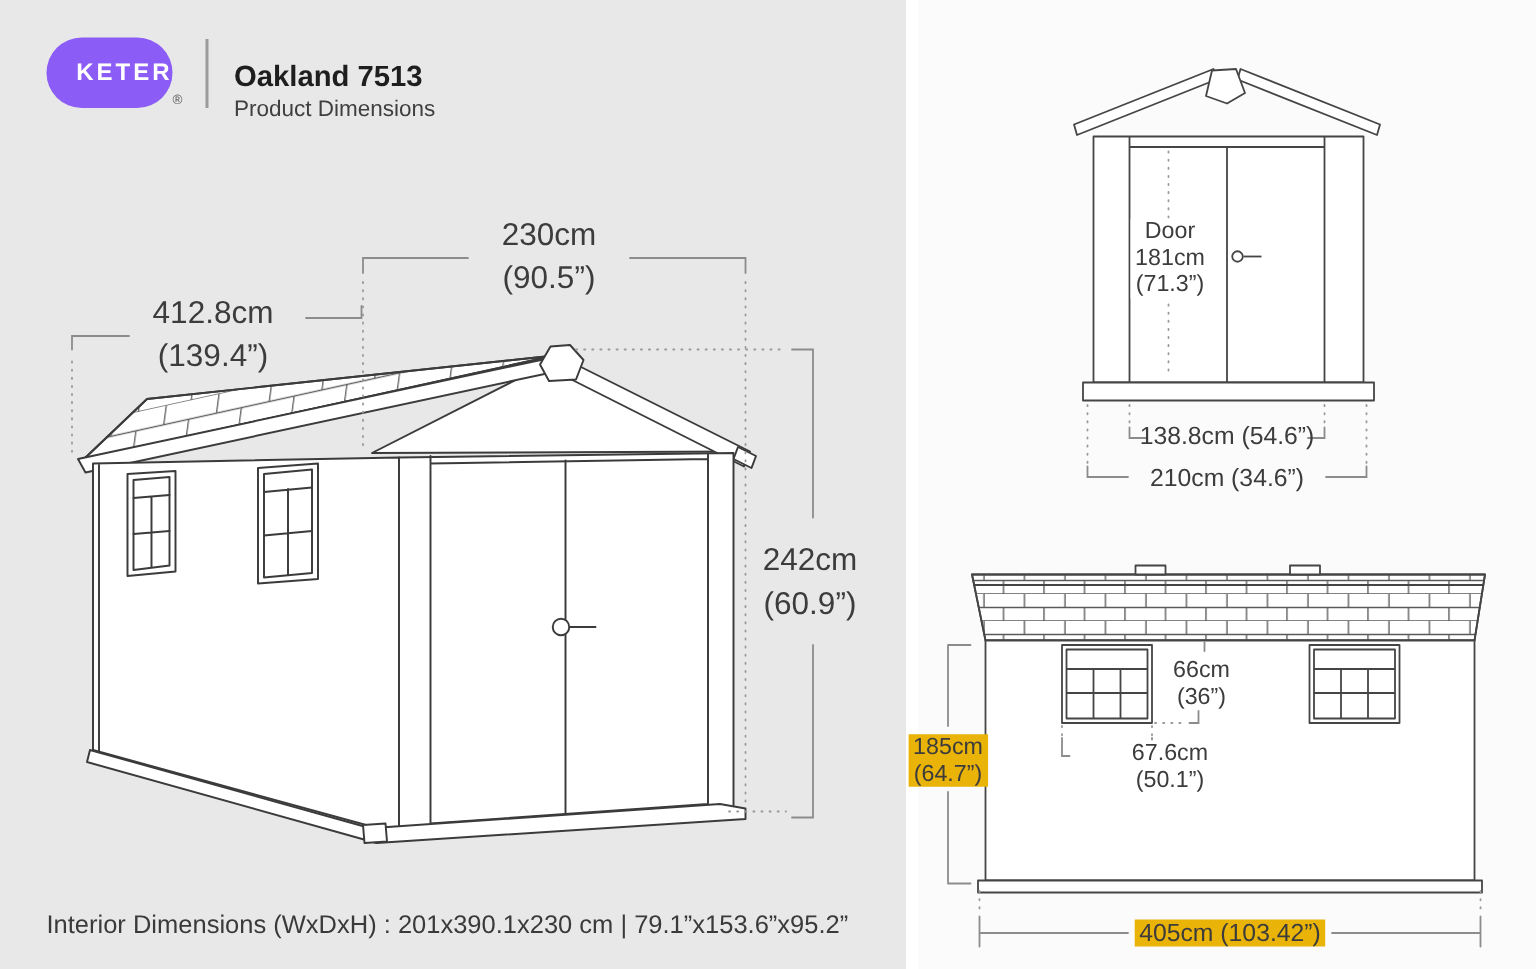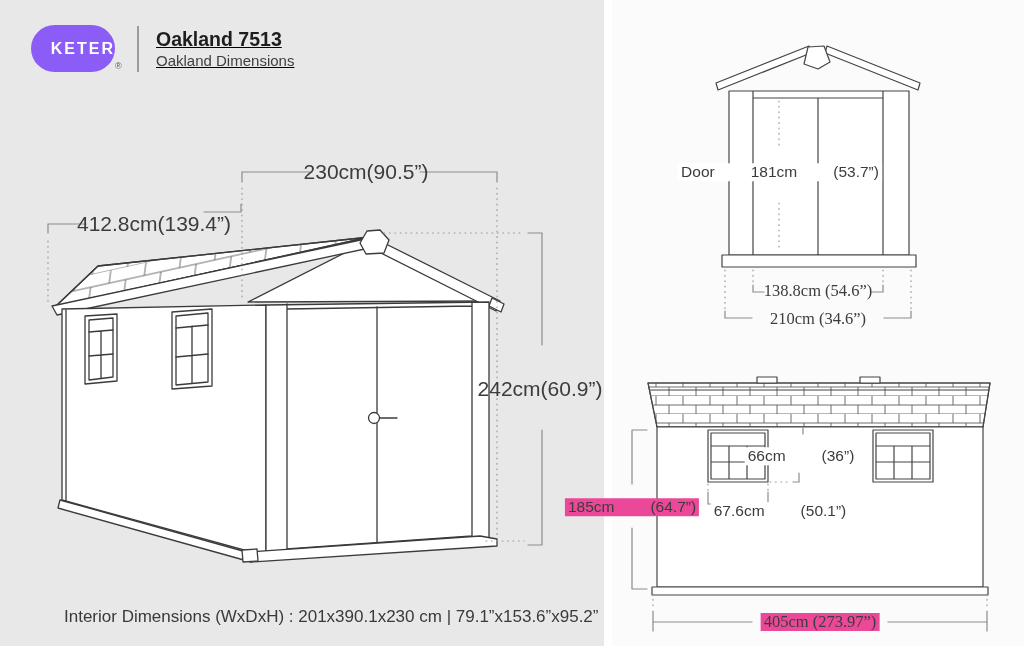--- a/index.html
+++ b/index.html
@@ -9,66 +9,66 @@
     font-family:"Liberation Sans", sans-serif;
     -webkit-font-smoothing:antialiased;
   }
   .panel{position:absolute;top:0;height:646px;}
   #panel-left{left:0;width:604px;background:#e8e8e8;}
   #panel-right{left:612px;width:412px;background:#fbfbfb;}
   #scene{position:absolute;left:0;top:0;width:1024px;height:646px;}
   
   .lbl{
     position:absolute;transform:translate(-50%,-50%);
-    display:flex;flex-direction:row;align-items:center;
+    display:flex;flex-direction:column;align-items:center;
     color:#3c3c3c;white-space:nowrap;text-align:center;z-index:5;justify-content:center;
   }
   .lbl-main{font-size:21px;line-height:29px;}
-  .lbl-sm{font-size:15.5px;line-height:17.5px;gap:36px;}
-  .lbl-md{font-size:16.5px;line-height:18px;font-family:Liberation Serif, serif;}
+  .lbl-sm{font-size:15.5px;line-height:17.5px;}
+  .lbl-md{font-size:16.5px;line-height:18px;}
   .bg-wall{background:#ffffff;padding:0 3px;}
-  .bg-panelr{background:#ec4899;padding:0 3px;}
+  .bg-panelr{background:#eab308;padding:0 3px;}
   
   #logo{
     position:absolute;left:31px;top:25px;width:84px;height:47px;
     background:#8b5cf6;border-radius:24px;
     display:flex;align-items:center;justify-content:flex-end;z-index:5;
   }
   #logo .brand{
     color:#ffffff;font-weight:bold;font-size:16px;letter-spacing:2px;
   }
   #logo-reg{
     position:absolute;left:115px;top:61px;font-size:9px;color:#5a5a5a;z-index:5;
   }
   #header-divider{
     position:absolute;left:137px;top:26px;height:46px;width:0;
     border-left:2px solid #9b9b9b;z-index:5;
   }
-  #title-block{position:absolute;left:156px;top:28px;z-index:5;text-decoration:underline;}
+  #title-block{position:absolute;left:156px;top:40px;z-index:5;}
   #page-title{font-size:19.5px;font-weight:bold;color:#1e1e1e;line-height:22px;}
   #page-subtitle{font-size:15px;color:#3f3f3f;line-height:18px;margin-top:2px;}
   
   #interior-note{
-    position:absolute;left:31px;top:607px;font-size:17px;color:#3a3a3a;z-index:5;margin-left:33px;
+    position:absolute;left:31px;top:607px;font-size:17px;color:#3a3a3a;z-index:5;
   }
 </style>
 </head>
 <body>
 
 <div class="panel" id="panel-left"></div>
 <div class="panel" id="panel-right"></div>
 
 <div id="logo">
   <span class="brand">KETER</span>
 </div>
 <span id="logo-reg">®</span>
 <div id="header-divider"></div>
 <div id="title-block">
   <div id="page-title">Oakland 7513</div>
-  <div id="page-subtitle">Oakland Dimensions</div>
+  <div id="page-subtitle">Product Dimensions</div>
 </div>
 
 <svg id="scene" viewBox="0 0 1024 646">
   <defs>
     <pattern id="shingles" patternUnits="userSpaceOnUse" width="36" height="24" patternTransform="rotate(-12.4) skewX(-20)">
       <path d="M0,12 H36 M0,24 H36 M11,0 V12 M28,12 V24" stroke="#5f5f5f" stroke-width="0.9" fill="none"></path>
     </pattern>
     <pattern id="bricks" patternUnits="userSpaceOnUse" width="27" height="18">
       <path d="M0,9 H27 M0,18 H27 M8,0 V9 M21,9 V18" stroke="#5a5a5a" stroke-width="0.9" fill="none"></path>
     </pattern>
@@ -184,33 +184,33 @@
       <path d="M653,594 V610 M987,594 V610" stroke-dasharray="0.8 4.6" stroke="#9a9a9a"></path>
       <path d="M653,611 V631 M987,611 V631 M653,622 H752 M888,622 H987"></path>
     </g>
   </g>
 </svg>
 
 <div class="lbl lbl-main" style="left:366px;top:171px">
   <span>230cm</span>
   <span>(90.5”)</span>
 </div>
-<div class="lbl lbl-main" style="left:154px;top:223px">
+<div class="lbl lbl-main" style="left:142px;top:223px">
   <span>412.8cm</span>
   <span>(139.4”)</span>
 </div>
 <div class="lbl lbl-main" style="left:540px;top:388px">
   <span>242cm</span>
   <span>(60.9”)</span>
 </div>
 
 <div class="lbl lbl-sm bg-wall" style="left:780px;top:172px">
   <span>Door</span>
   <span>181cm</span>
-  <span>(53.7”)</span>
+  <span>(71.3”)</span>
 </div>
 <div class="lbl lbl-md" style="left:818px;top:291px">
   <span>138.8cm (54.6”)</span>
 </div>
 <div class="lbl lbl-md" style="left:818px;top:319px">
   <span>210cm (34.6”)</span>
 </div>
 
 <div class="lbl lbl-sm bg-wall" style="left:801px;top:456px">
   <span>66cm</span>
@@ -218,16 +218,16 @@
 </div>
 <div class="lbl lbl-sm bg-wall" style="left:780px;top:511px">
   <span>67.6cm</span>
   <span>(50.1”)</span>
 </div>
 <div class="lbl lbl-sm bg-panelr" style="left:632px;top:507px">
   <span>185cm</span>
   <span>(64.7”)</span>
 </div>
 <div class="lbl lbl-md bg-panelr" style="left:820px;top:622px">
-  <span>405cm (273.97”)</span>
+  <span>405cm (103.42”)</span>
 </div>
 
 <div id="interior-note">Interior Dimensions (WxDxH) : 201x390.1x230 cm | 79.1”x153.6”x95.2”</div>
 
 </body></html>

